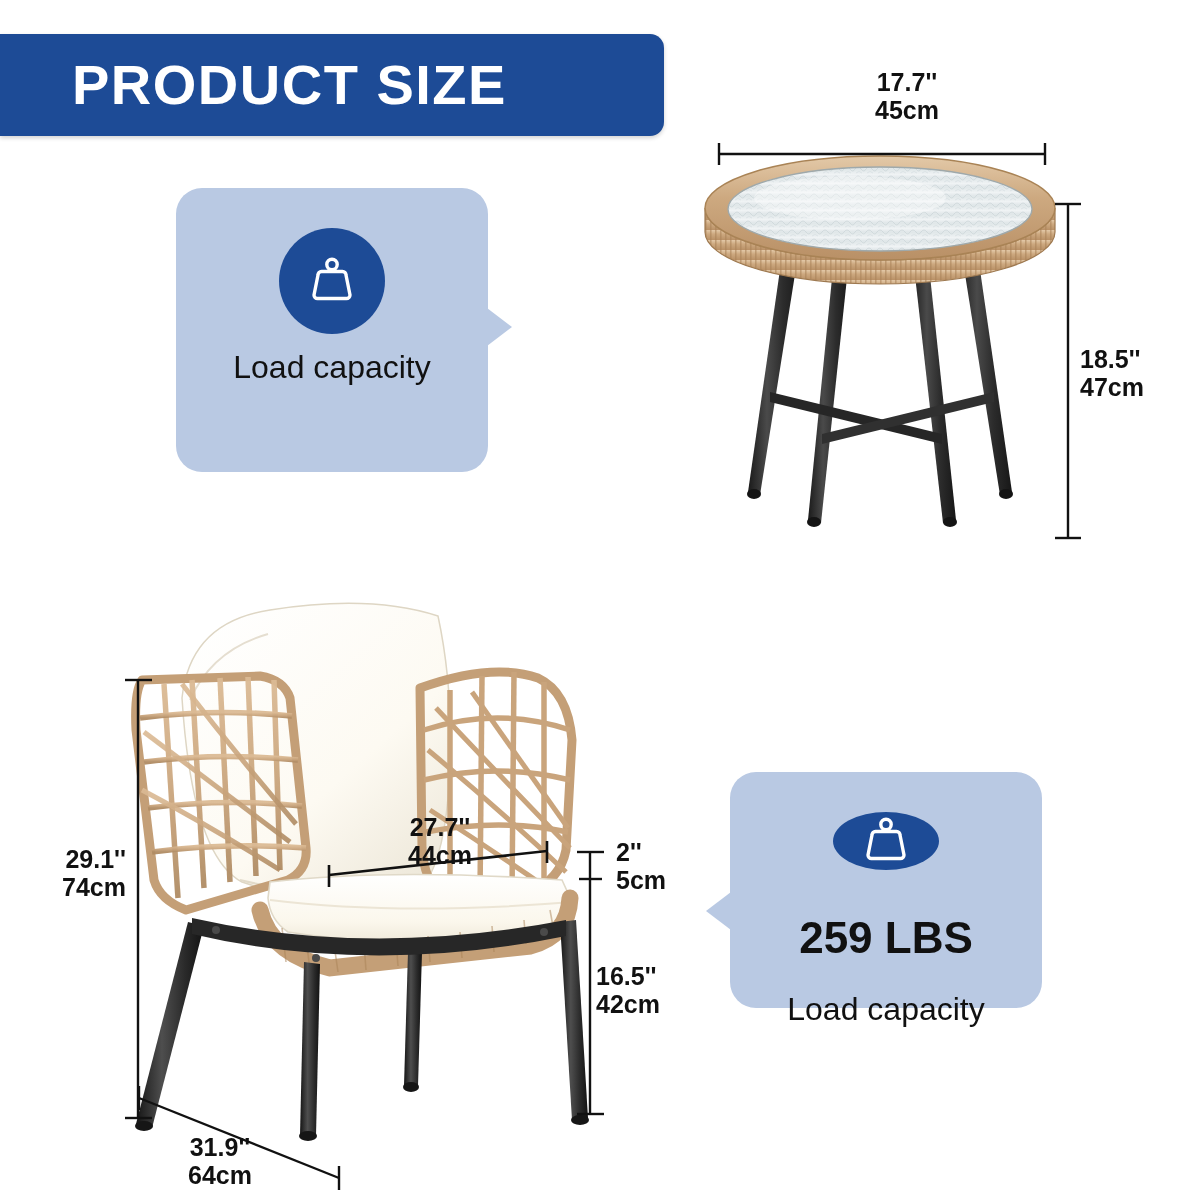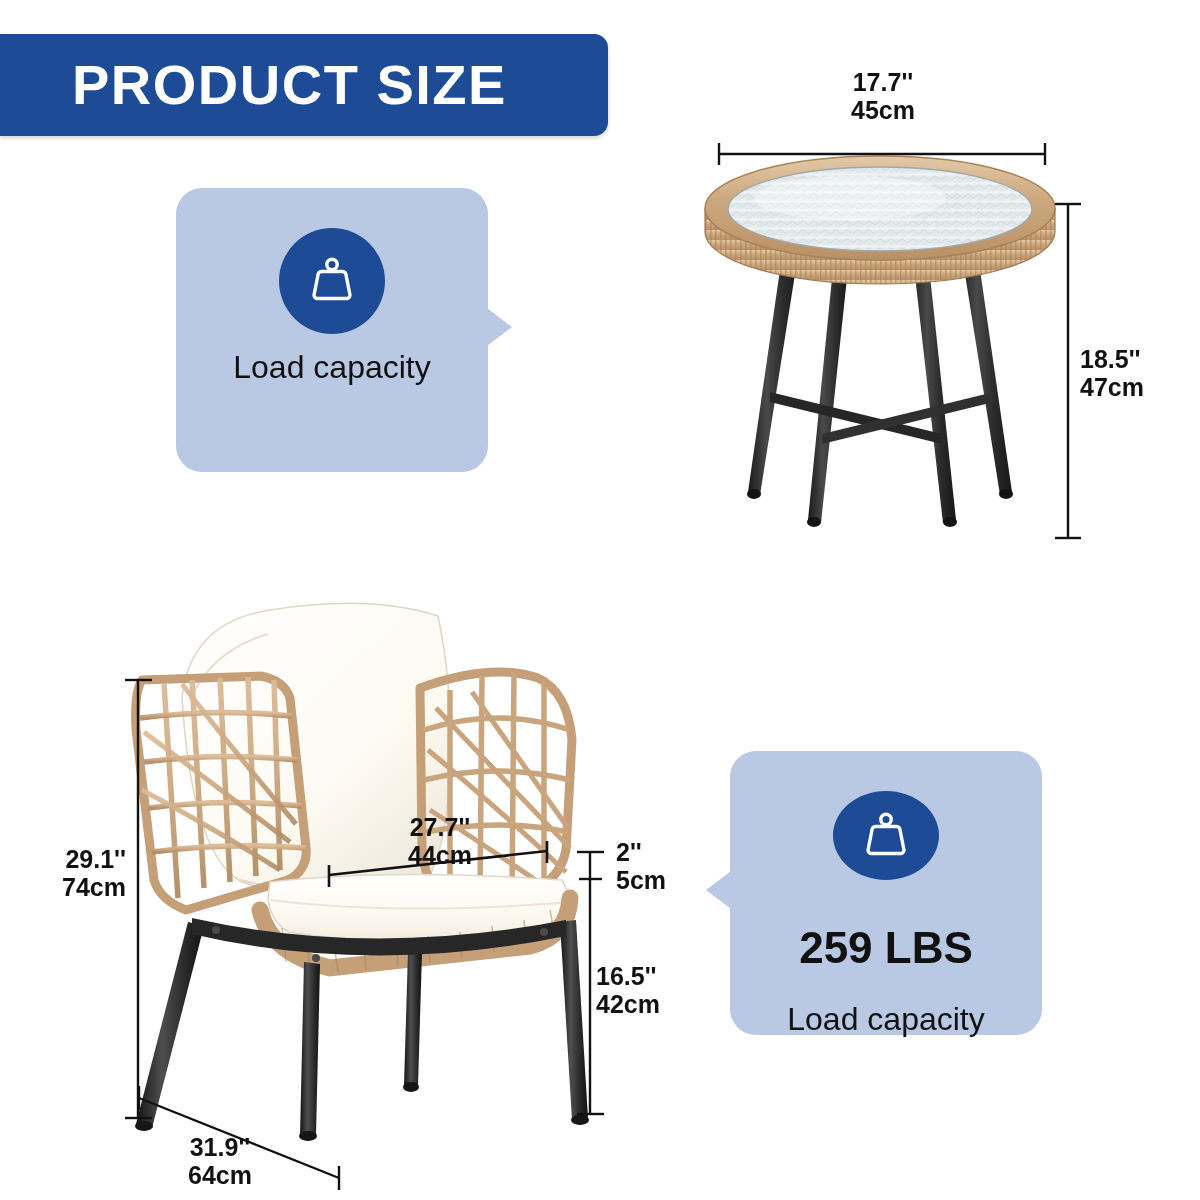--- a/index.html
+++ b/index.html
@@ -1,21 +1,21 @@
 <!DOCTYPE html>
 <html><head>
 <meta charset="utf-8">
 <style>
   html,body{margin:0;padding:0;background:#ffffff;}
   body{width:1200px;height:1200px;position:relative;overflow:hidden;
        font-family:"Liberation Sans","DejaVu Sans",sans-serif;color:#111;}
 
   
   #header-banner{
-    position:absolute;left:0;top:34px;width:608px;height:102px;
+    position:absolute;left:0;top:34px;width:664px;height:102px;
     background:#1d4b96;border-radius:0 14px 14px 0;
     display:flex;align-items:center;
     box-shadow:0 2px 4px rgba(0,0,0,.18);
   }
   #header-title{
     color:#fff;font-size:56px;font-weight:bold;letter-spacing:1.5px;
     margin-left:72px;line-height:1;white-space:nowrap;
   }
 
   
@@ -36,21 +36,21 @@
   }
   .cap-value{font-size:44px;font-weight:bold;color:#111;line-height:1;}
   .cap-label{font-size:32px;color:#111;line-height:1;}
 
   #callout-66{left:176px;top:188px;width:312px;height:284px;}
   #callout-66 .badge-circle{margin-top:40px;}
   #callout-66 .cap-value{margin-top:30px;}
   #callout-66 .cap-label{margin-top:17px;}
   #callout-66 .tail{top:120px;}
 
-  #callout-259{left:730px;top:751px;width:312px;height:284px;gap:16px;}
+  #callout-259{left:730px;top:772px;width:312px;height:236px;gap:16px;}
   #callout-259 .badge-circle{margin-top:40px;}
   #callout-259 .cap-value{margin-top:30px;}
   #callout-259 .cap-label{margin-top:17px;}
   #callout-259 .tail{top:120px;}
 
   
   .dim-label{
     position:absolute;font-size:25px;font-weight:bold;color:#111;
     line-height:1.12;white-space:nowrap;
   }
@@ -128,21 +128,21 @@
       <ellipse cx="160" cy="78" rx="96" ry="22" fill="#ffffff" opacity=".38"></ellipse>
     </g>
   </svg>
 </div>
 
 <svg style="position:absolute;left:705px;top:138px;" width="355" height="32">
   <line x1="14" y1="16" x2="340" y2="16" stroke="#111" stroke-width="2.4"></line>
   <line x1="14" y1="5" x2="14" y2="27" stroke="#111" stroke-width="2.4"></line>
   <line x1="340" y1="5" x2="340" y2="27" stroke="#111" stroke-width="2.4"></line>
 </svg>
-<div class="dim-label center" style="left:788px;top:68px;width:190px;">
+<div class="dim-label center" style="left:812px;top:68px;width:190px;">
   <div>17.7''</div>
   <div>45cm</div>
 </div>
 
 <svg style="position:absolute;left:1048px;top:190px;" width="40" height="360">
   <line x1="20" y1="14" x2="20" y2="348" stroke="#111" stroke-width="2.4"></line>
   <line x1="7" y1="14" x2="33" y2="14" stroke="#111" stroke-width="2.4"></line>
   <line x1="7" y1="348" x2="33" y2="348" stroke="#111" stroke-width="2.4"></line>
 </svg>
 <div class="dim-label" style="left:1080px;top:345px;">

